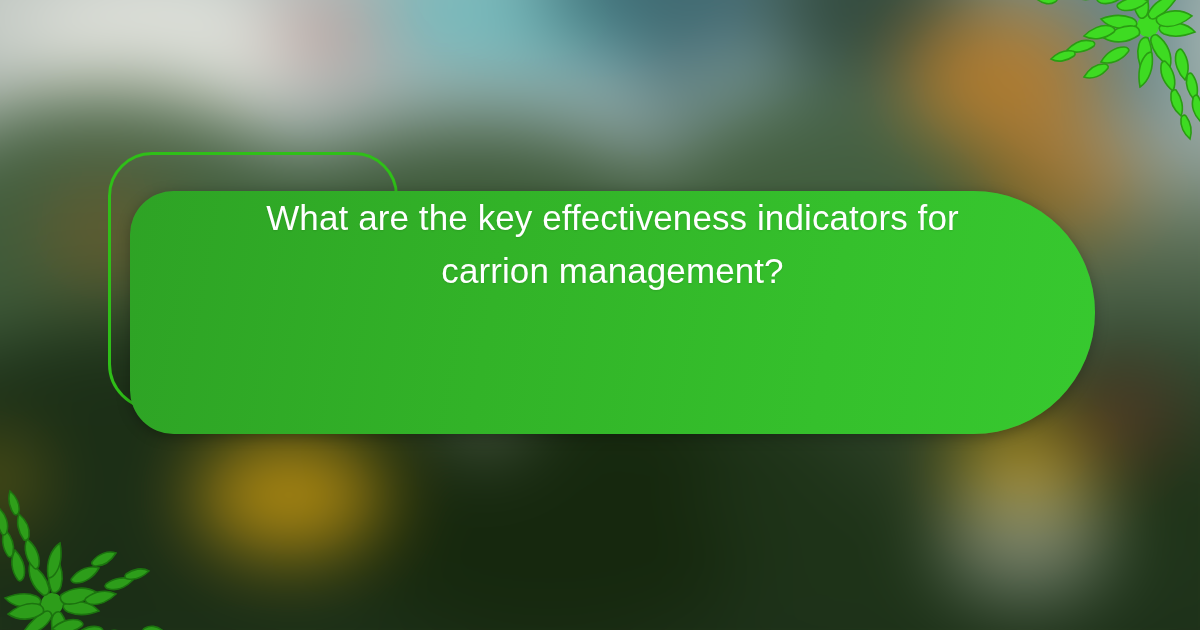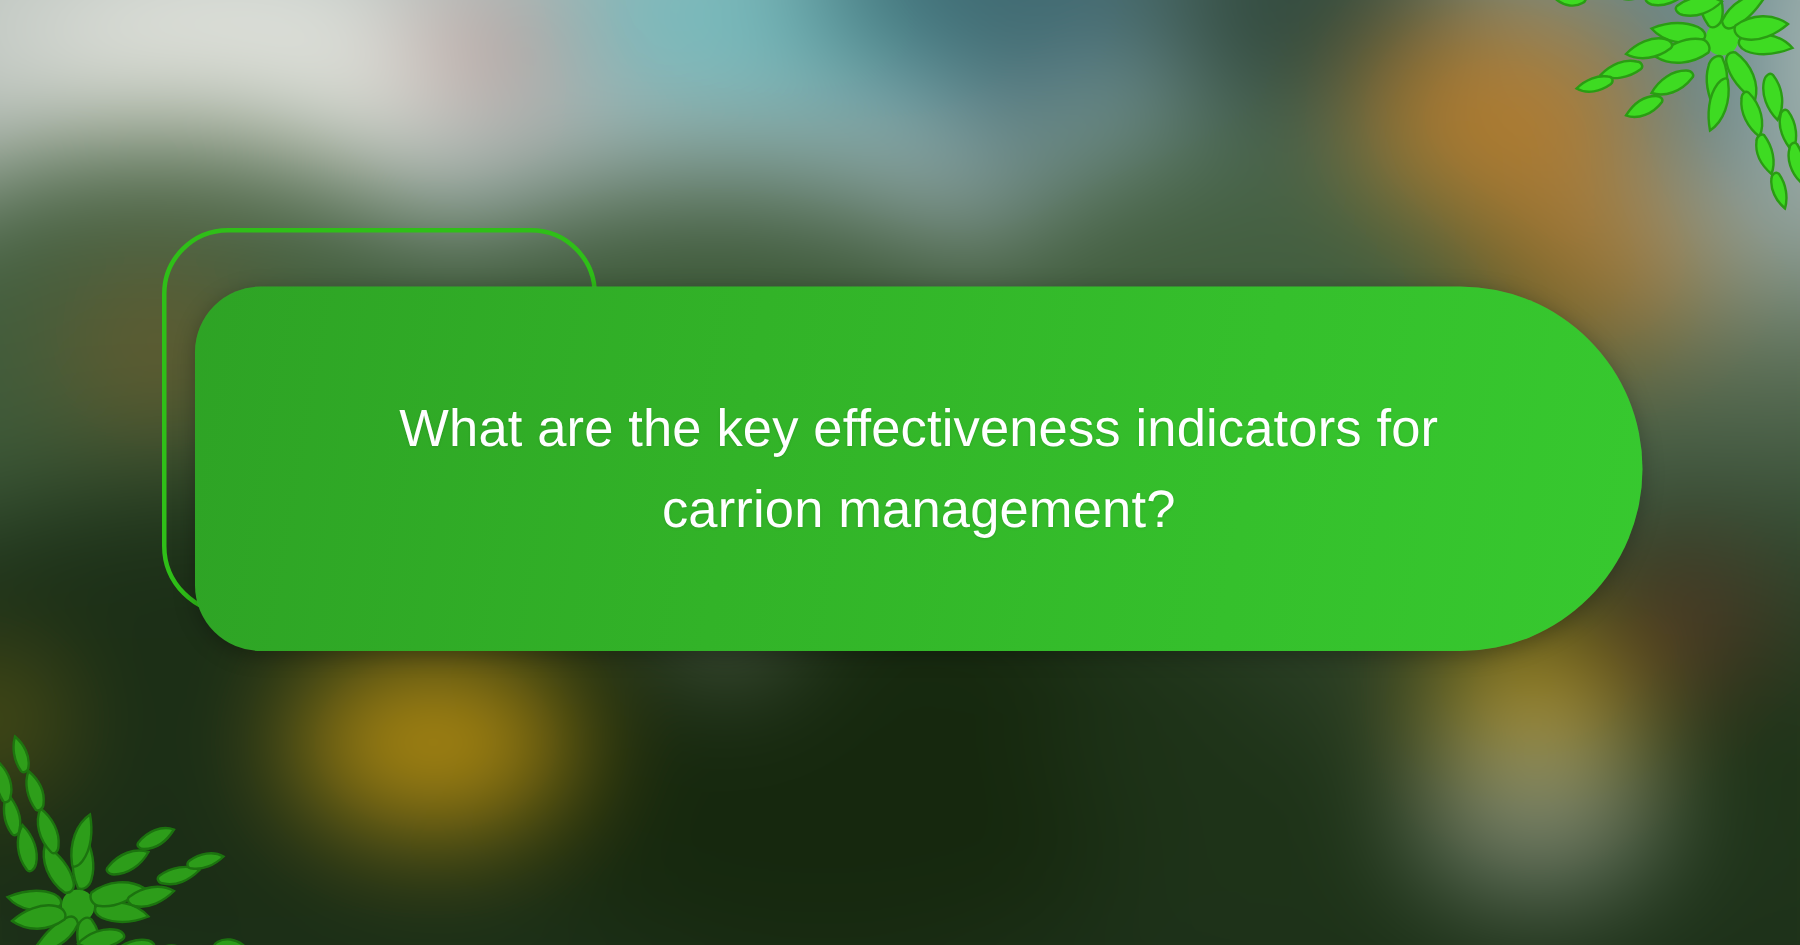--- a/index.html
+++ b/index.html
@@ -86,21 +86,21 @@
     background:transparent;
   }
 
   #question-card {
     position:absolute; z-index:5;
     left:130px; top:191px;
     width:965px; height:243px;
     border-radius:44px 122px 122px 44px;
     background:linear-gradient(100deg,#2ea325 0%,#32b328 38%,#35c02c 72%,#37c92f 100%);
     box-shadow: 0 3px 14px rgba(0,0,0,.28);
-    display:flex; align-items:center; justify-content:center;
+    display:flex; justify-content:center;
   }
   #question-text {
     width:800px;
     text-align:center;
     color:#ffffff;
     font-size:35px;
     line-height:1.52;
     font-weight:400;
     letter-spacing:.1px;
     text-shadow:0 1px 2px rgba(0,0,0,.10);

